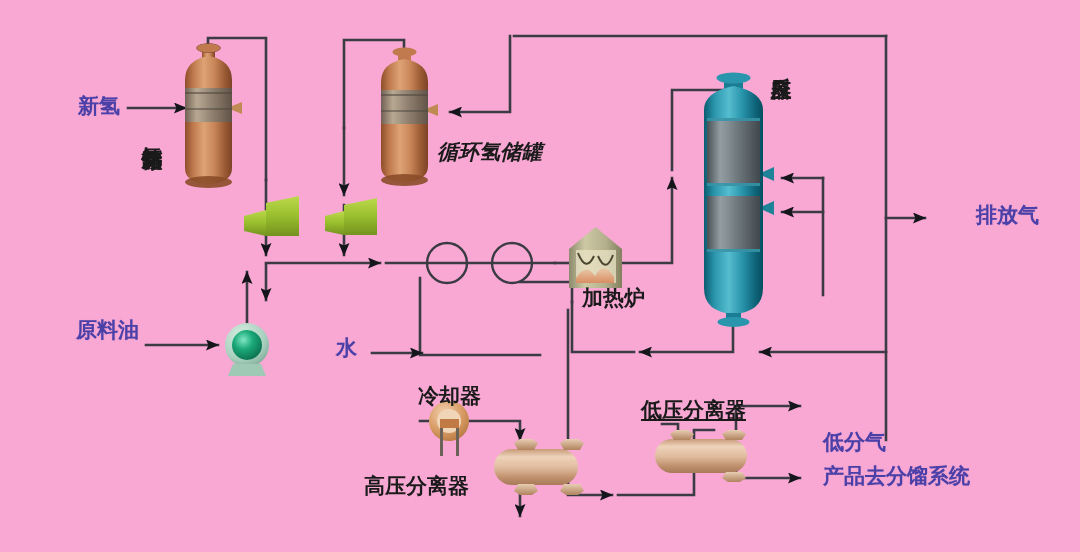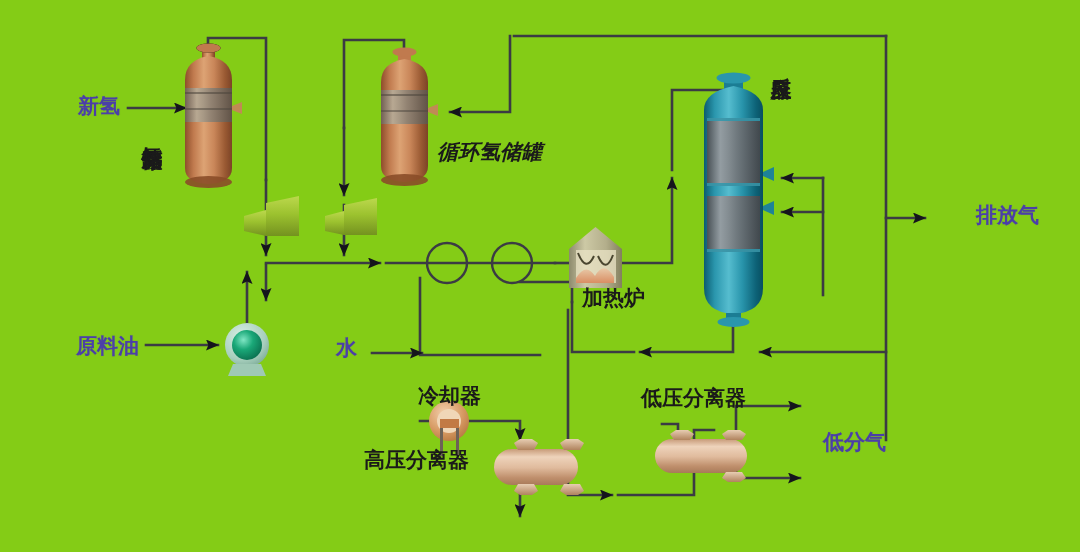--- a/index.html
+++ b/index.html
@@ -8,21 +8,21 @@
     padding: 0;
     background: #ffffff;
   }
   body {
     font-family: "DejaVu Sans", "Liberation Sans", sans-serif;
   }
   #stage {
     position: relative;
     width: 1080px;
     height: 552px;
-    background: #84cc16;
+    background: #f9a8d4;
     overflow: hidden;
   }
   #flow-svg {
     position: absolute;
     left: 0;
     top: 0;
     width: 1080px;
     height: 552px;
   }
   .lbl {
@@ -342,28 +342,29 @@
   <div class="lbl lbl-stream" style="left:78px; top:96px;">新氢</div>
 
   <div class="lbl lbl-equip lbl-vert" style="left:141px; top:130px;">新氢储罐</div>
 
   <div class="lbl lbl-equip" style="left:437px; top:142px;font-style:italic;">循环氢储罐</div>
 
   <div class="lbl lbl-equip lbl-vert" style="left:770px; top:60px;">反应器</div>
 
   <div class="lbl lbl-stream" style="left:976px; top:205px;">排放气</div>
 
-  <div class="lbl lbl-stream" style="left:76px; top:336px;">原料油</div>
+  <div class="lbl lbl-stream" style="left:76px; top:320px;">原料油</div>
 
   <div class="lbl lbl-stream" style="left:336px; top:338px;">水</div>
 
   <div class="lbl lbl-equip" style="left:582px; top:288px;">加热炉</div>
 
   <div class="lbl lbl-equip" style="left:418px; top:386px;">冷却器</div>
 
-  <div class="lbl lbl-equip" style="left:641px; top:388px;">低压分离器</div>
-
-  <div class="lbl lbl-equip" style="left:364px; top:450px;">高压分离器</div>
+  <div class="lbl lbl-equip" style="left:641px; top:400px;text-decoration:underline;">低压分离器</div>
+
+  <div class="lbl lbl-equip" style="left:364px; top:476px;">高压分离器</div>
 
   <div class="lbl lbl-stream" style="left:823px; top:396px;margin-top:36px;">低分气</div>
 
+  <div class="lbl lbl-stream" style="left:823px; top:466px;">产品去分馏系统</div>
 
 </div>
 
 </body></html>

